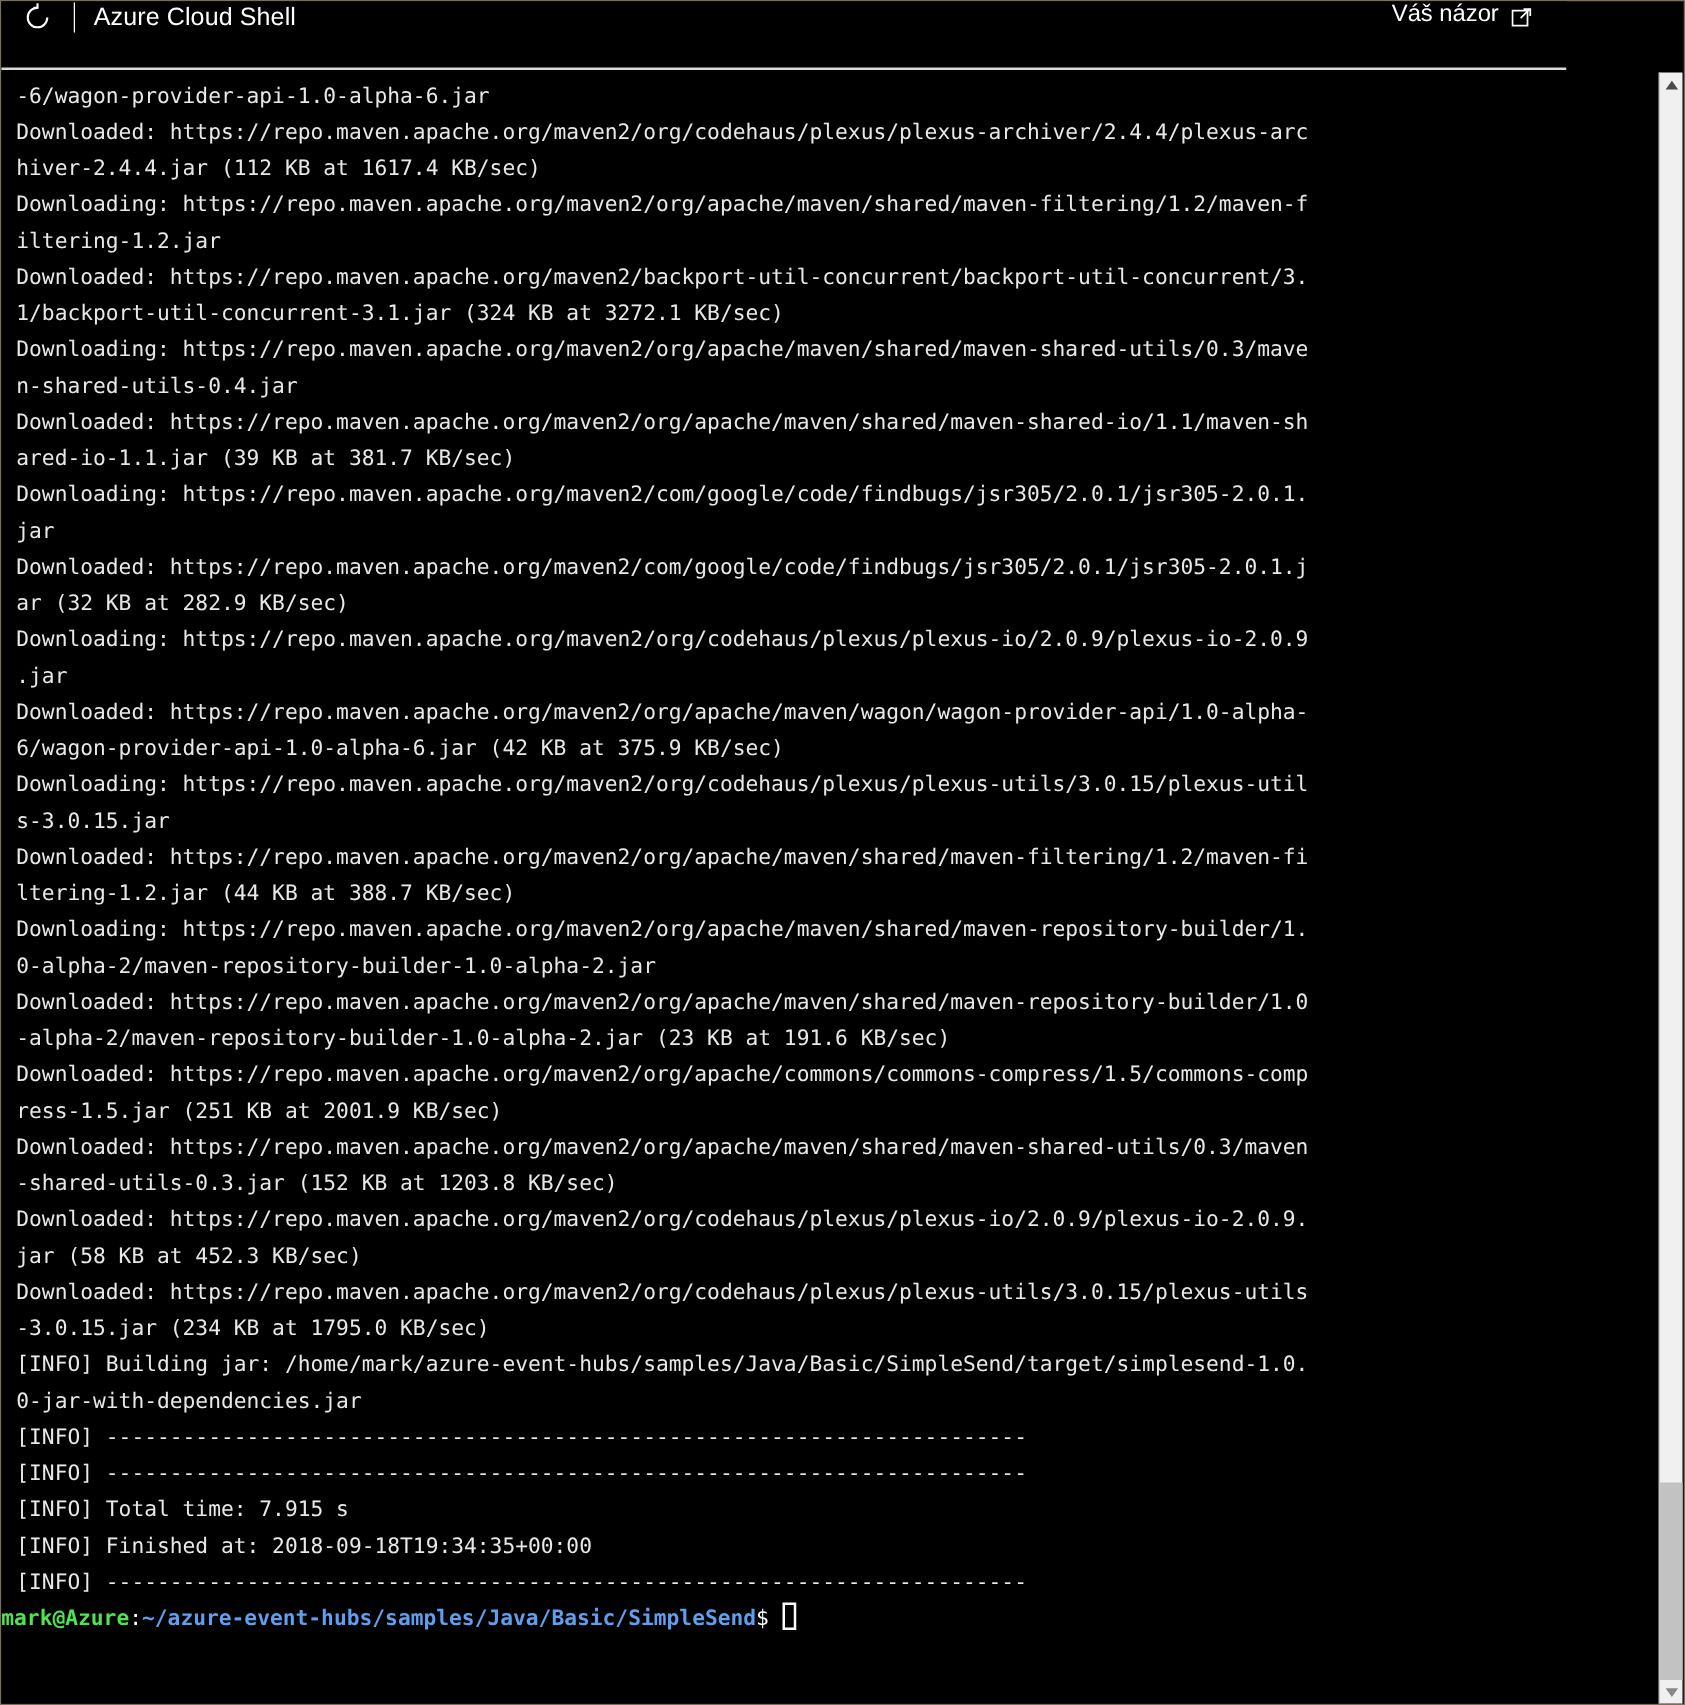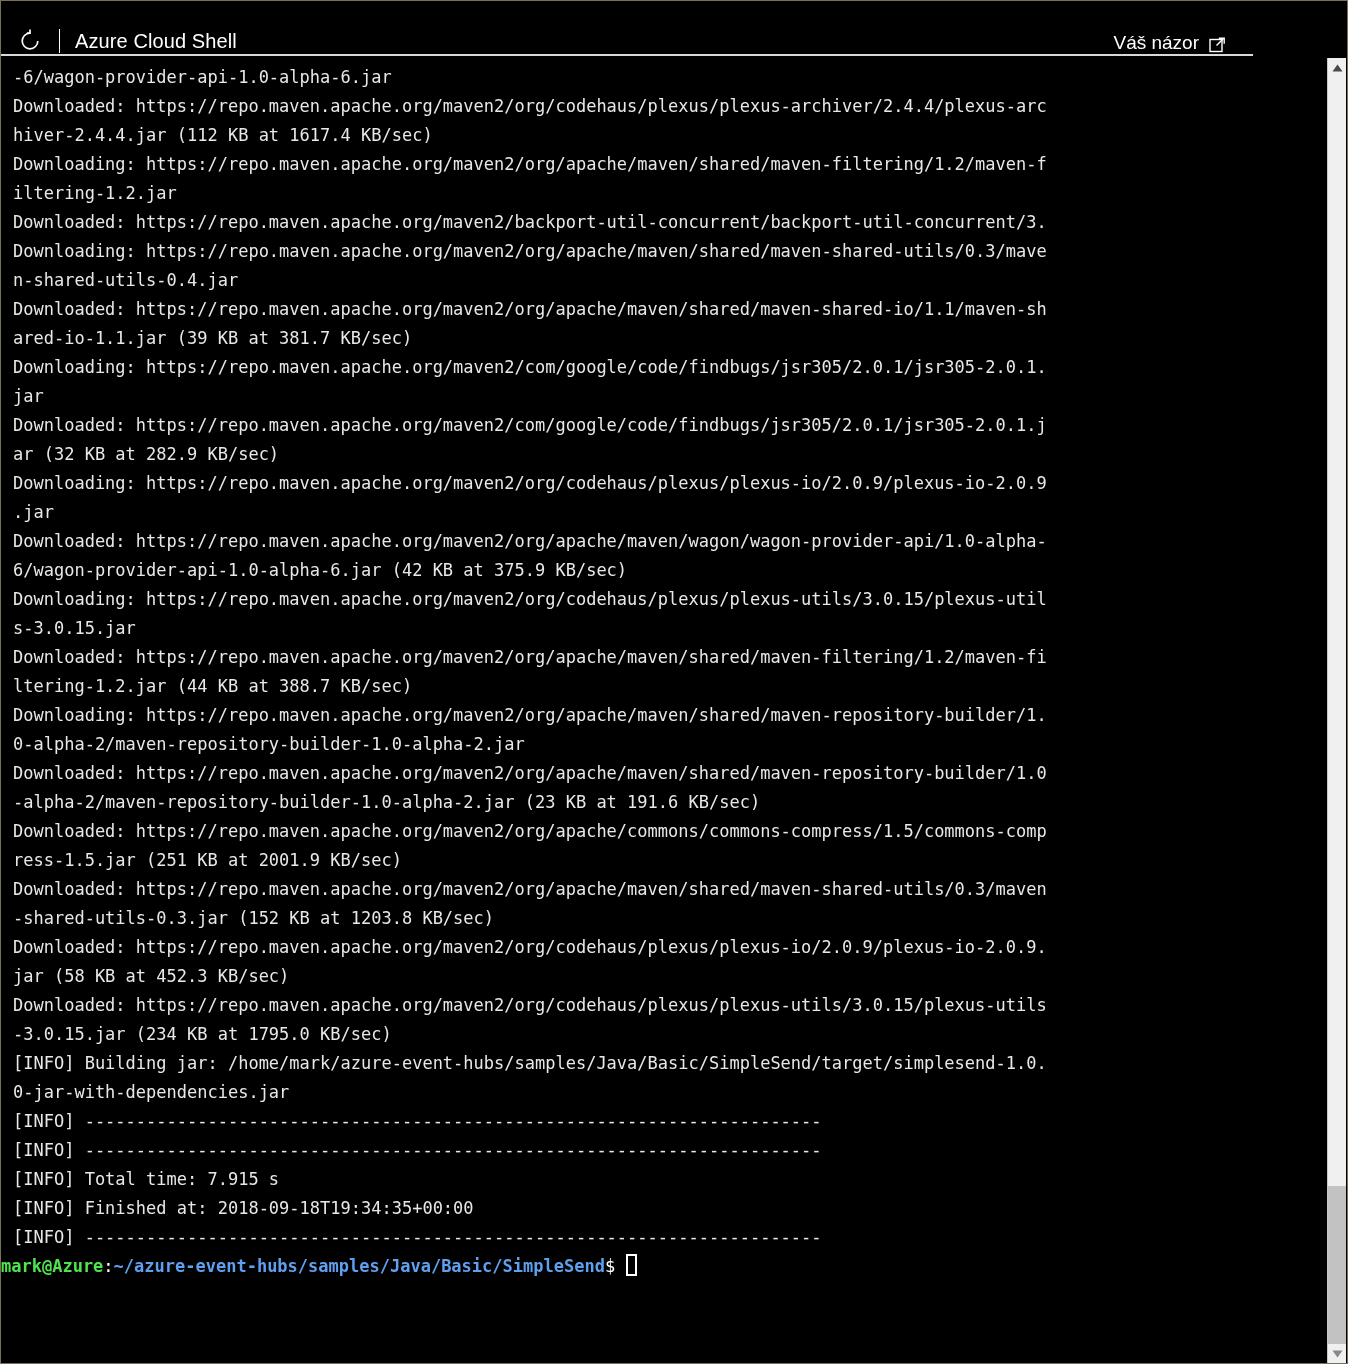--- a/index.html
+++ b/index.html
@@ -27,21 +27,21 @@
 
   
   .header {
     position: absolute;
     left: 0;
     top: 0;
     width: 1252px;
     height: 55px;
     background: #000000;
     display: flex;
-    align-items: flex-end;
+    align-items: flex-start;
     border-bottom: 2px solid #d8d8d8;
     box-sizing: border-box;
   }
   .header-left {
     display: flex;
     align-items: center;
     padding-left: 16px;
   }
   .restart-icon {
     width: 26px;
@@ -193,20 +193,21 @@
   </div>
 
   <div class="terminal">
     <div class="term-inner" id="term-inner">
         <div class="line">-6/wagon-provider-api-1.0-alpha-6.jar</div>
         <div class="line">Downloaded: https://repo.maven.apache.org/maven2/org/codehaus/plexus/plexus-archiver/2.4.4/plexus-arc</div>
         <div class="line">hiver-2.4.4.jar (112 KB at 1617.4 KB/sec)</div>
         <div class="line">Downloading: https://repo.maven.apache.org/maven2/org/apache/maven/shared/maven-filtering/1.2/maven-f</div>
         <div class="line">iltering-1.2.jar</div>
         <div class="line">Downloaded: https://repo.maven.apache.org/maven2/backport-util-concurrent/backport-util-concurrent/3.</div>
+        <div class="line">1/backport-util-concurrent-3.1.jar (324 KB at 3272.1 KB/sec)</div>
         <div class="line">Downloading: https://repo.maven.apache.org/maven2/org/apache/maven/shared/maven-shared-utils/0.3/mave</div>
         <div class="line">n-shared-utils-0.4.jar</div>
         <div class="line">Downloaded: https://repo.maven.apache.org/maven2/org/apache/maven/shared/maven-shared-io/1.1/maven-sh</div>
         <div class="line">ared-io-1.1.jar (39 KB at 381.7 KB/sec)</div>
         <div class="line">Downloading: https://repo.maven.apache.org/maven2/com/google/code/findbugs/jsr305/2.0.1/jsr305-2.0.1.</div>
         <div class="line">jar</div>
         <div class="line">Downloaded: https://repo.maven.apache.org/maven2/com/google/code/findbugs/jsr305/2.0.1/jsr305-2.0.1.j</div>
         <div class="line">ar (32 KB at 282.9 KB/sec)</div>
         <div class="line">Downloading: https://repo.maven.apache.org/maven2/org/codehaus/plexus/plexus-io/2.0.9/plexus-io-2.0.9</div>
         <div class="line">.jar</div>

